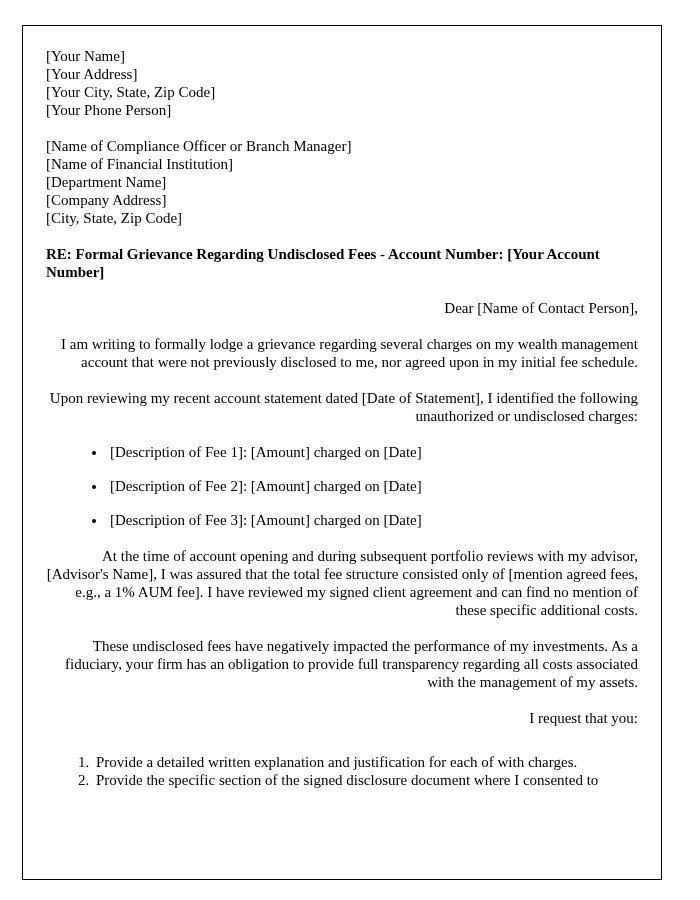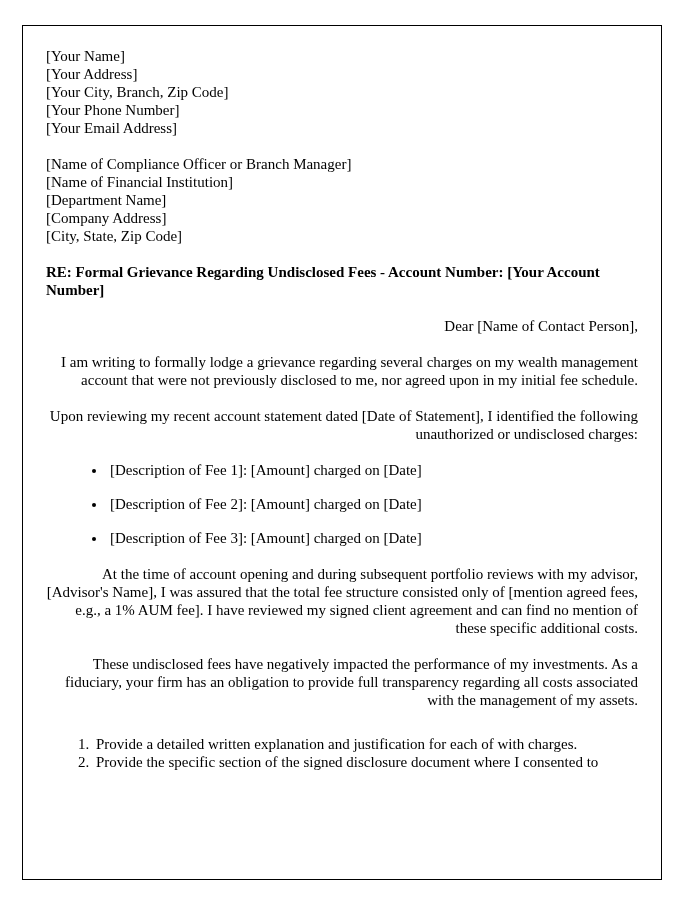--- a/index.html
+++ b/index.html
@@ -81,23 +81,22 @@
 </style>
 </head>
 <body>
 
 <div id="page">
   <div id="content">
 
     <div class="addr-block">
       <span class="addr-line">[Your Name]</span>
       <span class="addr-line">[Your Address]</span>
-      <span class="addr-line">[Your City, Branch, Zip Code]</span>
-      <span class="addr-line">[Your Phone Number]</span>
-      <span class="addr-line">[Your Email Address]</span>
+      <span class="addr-line">[Your City, State, Zip Code]</span>
+      <span class="addr-line">[Your Phone Person]</span>
     </div>
 
 
     <div class="addr-block">
       <span class="addr-line">[Name of Compliance Officer or Branch Manager]</span>
       <span class="addr-line">[Name of Financial Institution]</span>
       <span class="addr-line">[Department Name]</span>
       <span class="addr-line">[Company Address]</span>
       <span class="addr-line">[City, State, Zip Code]</span>
     </div>
@@ -113,20 +112,21 @@
     <ul class="fee-list">
       <li>[Description of Fee 1]: [Amount] charged on [Date]</li>
       <li>[Description of Fee 2]: [Amount] charged on [Date]</li>
       <li>[Description of Fee 3]: [Amount] charged on [Date]</li>
     </ul>
 
     <p class="para">At the time of account opening and during subsequent portfolio reviews with my advisor, [Advisor's Name], I was assured that the total fee structure consisted only of [mention agreed fees, e.g., a 1% AUM fee]. I have reviewed my signed client agreement and can find no mention of these specific additional costs.</p>
 
     <p class="para">These undisclosed fees have negatively impacted the performance of my investments. As a fiduciary, your firm has an obligation to provide full transparency regarding all costs associated with the management of my assets.</p>
 
+    <p class="para">I request that you:</p>
 
     <div class="spacer-sm"></div>
 
     <ol class="request-list">
       <li>Provide a detailed written explanation and justification for each of with charges.</li>
       <li>Provide the specific section of the signed disclosure document where I consented to</li>
     </ol>
 
   </div>
 </div>

